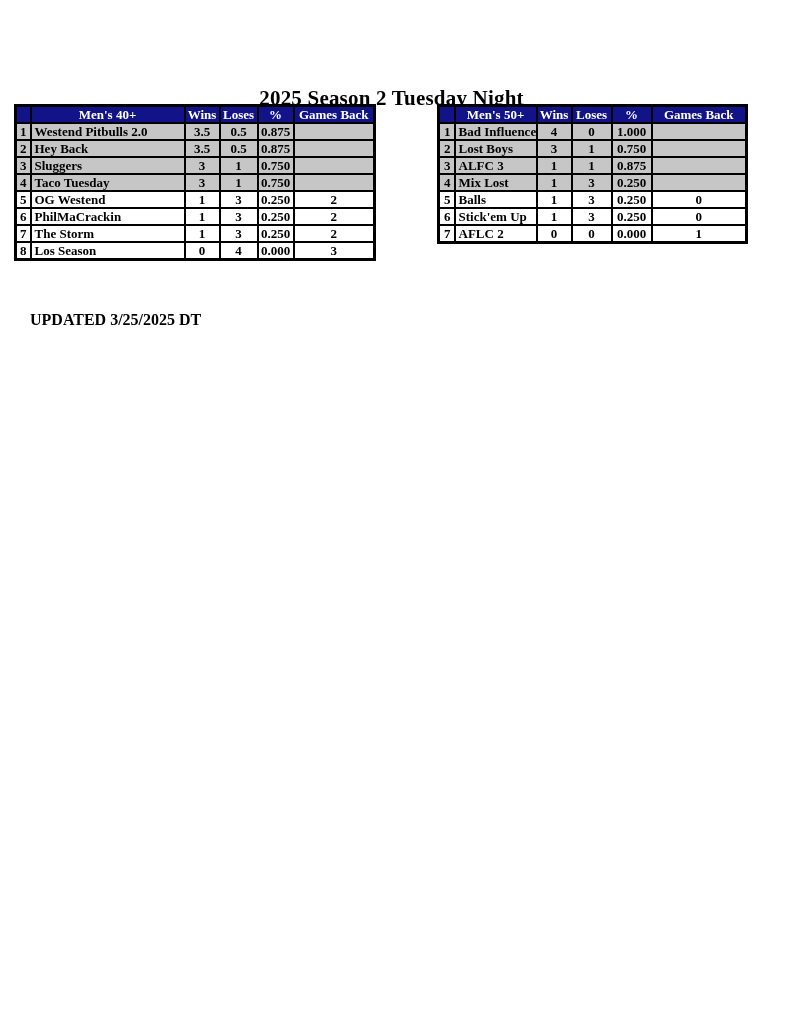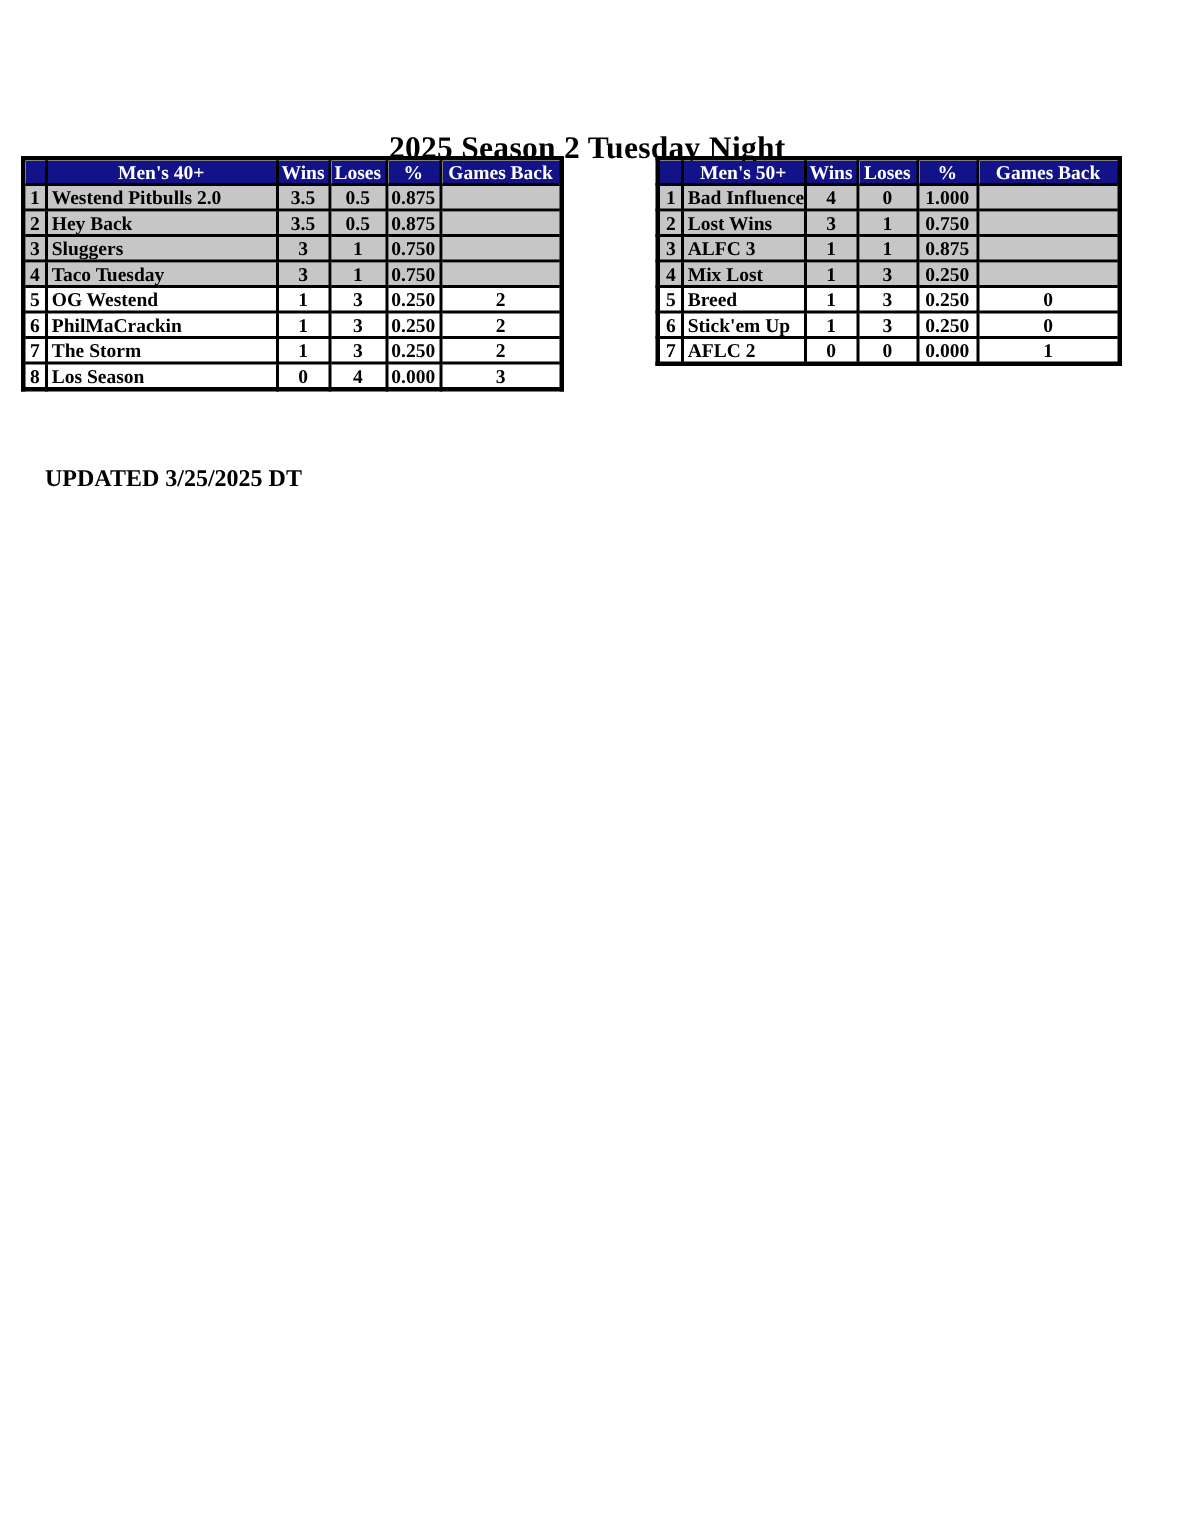--- a/index.html
+++ b/index.html
@@ -180,21 +180,21 @@
       <tr class="shaded">
         <td class="rank">1</td>
         <td class="team">Bad Influence</td>
         <td class="num">4</td>
         <td class="num">0</td>
         <td class="num">1.000</td>
         <td class="num"></td>
       </tr>
       <tr class="shaded">
         <td class="rank">2</td>
-        <td class="team">Lost Wins</td>
+        <td class="team">Lost Boys</td>
         <td class="num">3</td>
         <td class="num">1</td>
         <td class="num">0.750</td>
         <td class="num"></td>
       </tr>
       <tr class="shaded">
         <td class="rank">3</td>
         <td class="team">ALFC 3</td>
         <td class="num">1</td>
         <td class="num">1</td>
@@ -204,21 +204,21 @@
       <tr class="shaded">
         <td class="rank">4</td>
         <td class="team">Mix Lost</td>
         <td class="num">1</td>
         <td class="num">3</td>
         <td class="num">0.250</td>
         <td class="num"></td>
       </tr>
       <tr class="plain">
         <td class="rank">5</td>
-        <td class="team">Breed</td>
+        <td class="team">Balls</td>
         <td class="num">1</td>
         <td class="num">3</td>
         <td class="num">0.250</td>
         <td class="num">0</td>
       </tr>
       <tr class="plain">
         <td class="rank">6</td>
         <td class="team">Stick'em Up</td>
         <td class="num">1</td>
         <td class="num">3</td>

